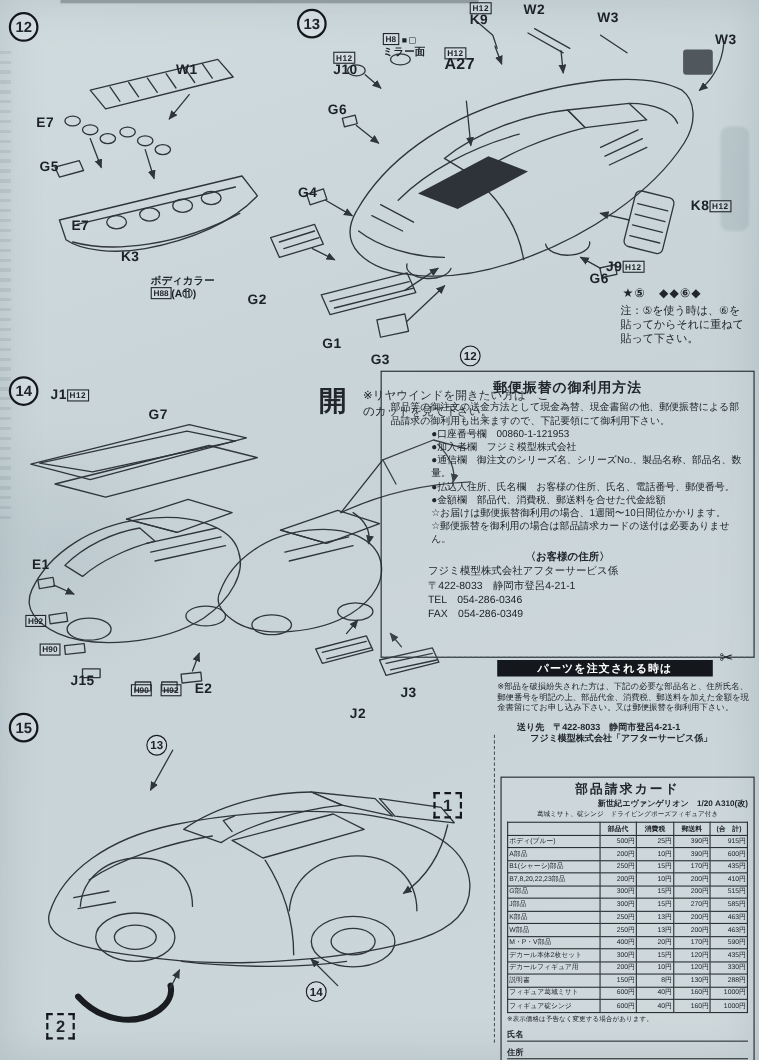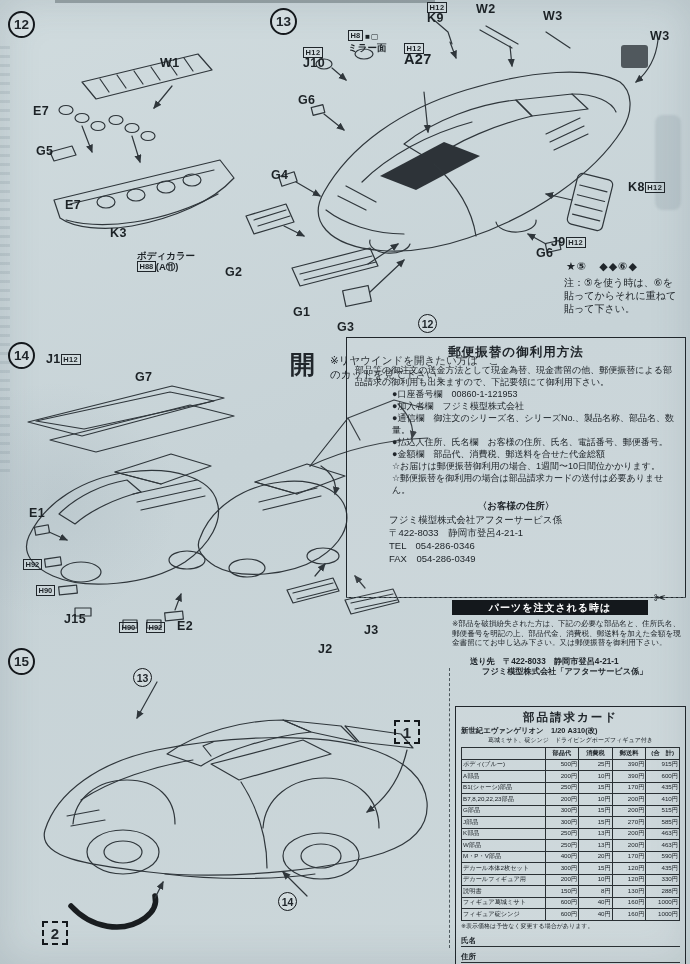--- a/index.html
+++ b/index.html
@@ -29,21 +29,21 @@
   .pcontact{font-size:9.5px;line-height:13px;padding-left:34px;}
   .orderbar{position:absolute;background:#14181c;color:#fff;font-weight:800;font-size:10px;
     display:flex;align-items:center;justify-content:center;letter-spacing:1px;}
   .scissors{position:absolute;font-size:15px;color:#20262b;}
   .cutline-v{position:absolute;border-left:1.6px dashed #4c575c;}
   .cutline-h{position:absolute;border-top:1.6px dashed #4c575c;}
   .otext{position:absolute;font-size:7.6px;line-height:9.6px;}
   .oline{font-size:8.2px;line-height:10.5px;font-weight:700;}
   .card{padding:3px 5px;margin-top:28px;}
   .card-title{text-align:center;font-weight:800;font-size:11.5px;letter-spacing:2px;}
-  .card-sub1{text-align:left;font-size:7.4px;font-weight:700;margin-top:1px;}
+  .card-sub1{text-align:right;font-size:7.4px;font-weight:700;margin-top:1px;}
   .card-sub2{text-align:center;font-size:6px;margin-bottom:2px;}
   table.order-table{border-collapse:collapse;width:100%;table-layout:fixed;}
   .order-table th,.order-table td{border:1px solid #2a3034;font-size:6.2px;font-weight:400;
     height:10.5px;padding:0 1px;overflow:hidden;white-space:nowrap;}
   .order-table th{font-weight:700;text-align:center;}
   .order-table td.pname{text-align:left;}
   .order-table td.pval{text-align:right;}
   col.cname{width:82px;} col.cval{width:33px;}
   .price-note{font-size:6px;margin-top:1px;}
   .frow{display:flex;align-items:flex-end;border-bottom:1px solid #2a3034;height:15px;font-size:7.5px;font-weight:700;}

